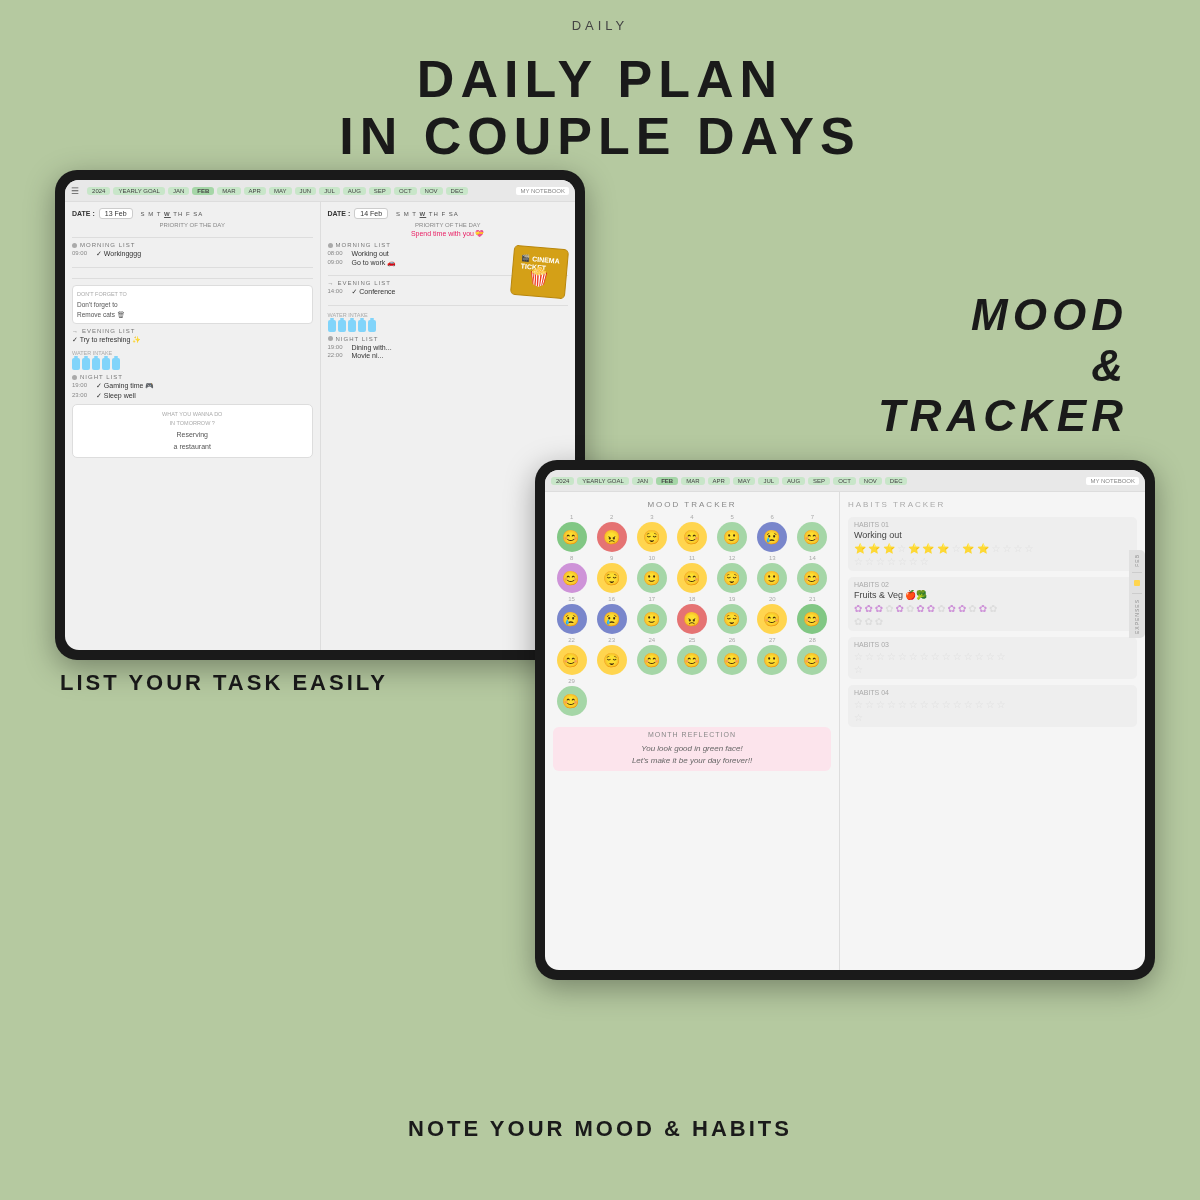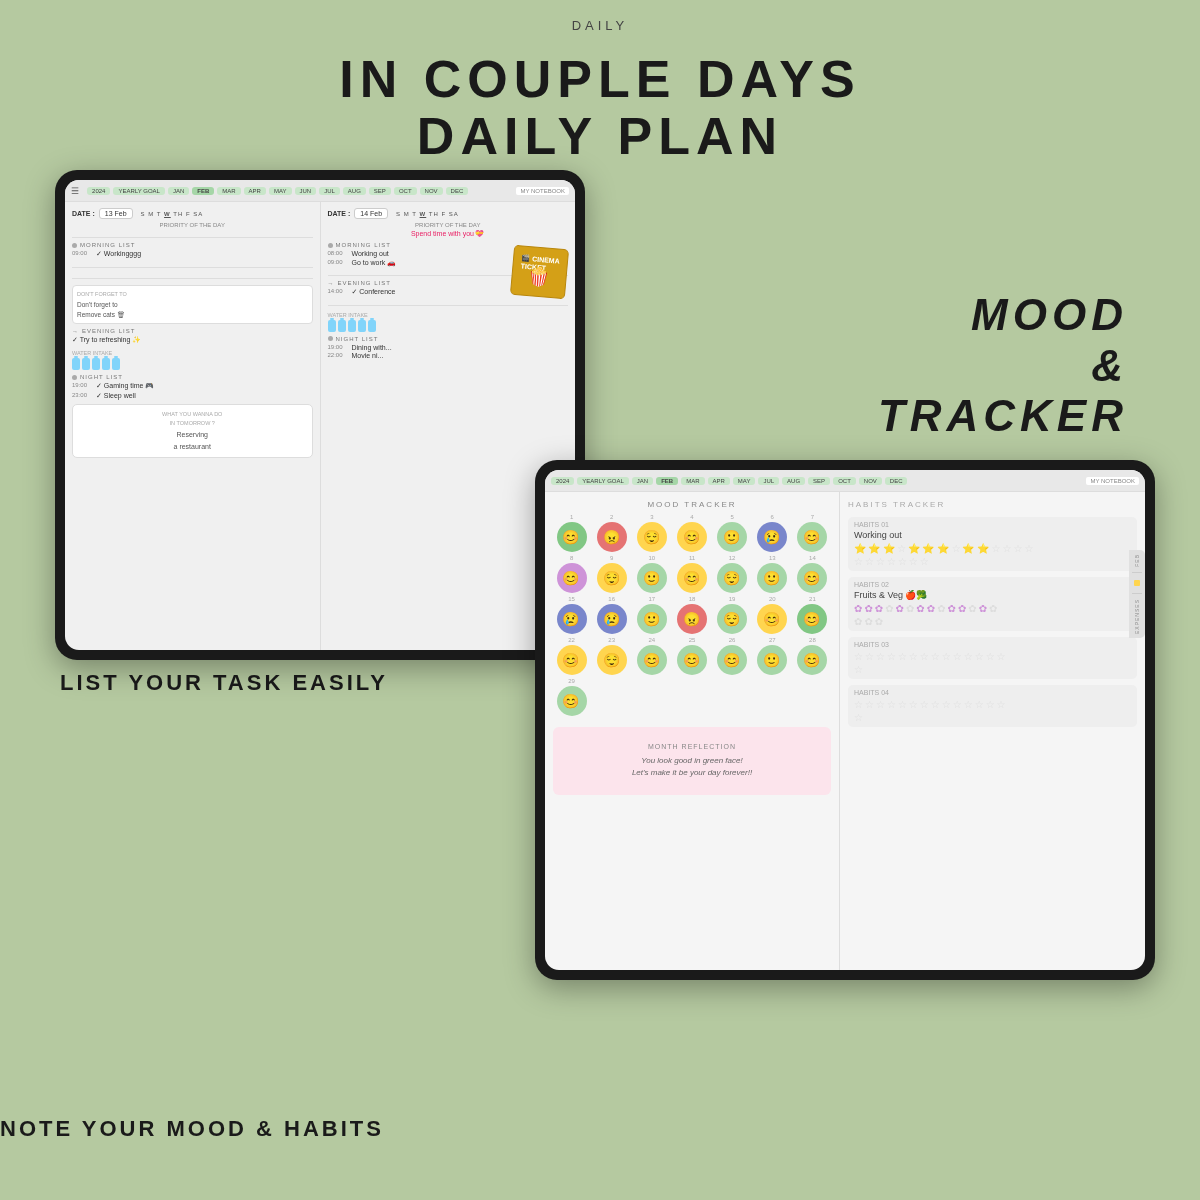--- a/index.html
+++ b/index.html
@@ -63,21 +63,21 @@
       color: #1a1a1a;
       text-transform: uppercase;
       line-height: 1.15;
     }
 
     
     .bottom-text {
       position: absolute;
       bottom: 55px;
       left: 0; right: 0;
-      text-align: left;
+      text-align: center;
     }
     .bottom-text p {
       font-size: 22px;
       font-weight: 900;
       letter-spacing: 3px;
       color: #1a1a1a;
       text-transform: uppercase;
       line-height: 1.5;
     }
 
@@ -379,21 +379,21 @@
       display: flex;
       align-items: center;
       justify-content: center;
       font-size: 14px;
       margin: 0 auto;
     }
 
     .reflection-box {
       background: #fce4ec;
       border-radius: 6px;
-      padding: 16px;
+      padding: 4px;
       margin-top: 8px;
       text-align: center;
     }
     .reflection-title {
       font-size: 7px;
       color: #888;
       letter-spacing: 1px;
       text-transform: uppercase;
       margin-bottom: 5px;
     }
@@ -471,22 +471,22 @@
       transform: rotate(180deg);
       letter-spacing: 1px;
     }
   </style>
 </head>
 <body>
 
 <div class="brand">DAILY</div>
 
 <div class="main-title">
+  <h1>DAILY PLAN</h1>
   <h1>IN COUPLE DAYS</h1>
-  <h1>DAILY PLAN</h1>
 </div>
 
 <div class="subtitle-left">LIST YOUR TASK EASILY</div>
 
 <div class="right-text">
   <h2>MOOD</h2>
   <h2>&amp;</h2>
   <h2>TRACKER</h2>
 </div>
 

